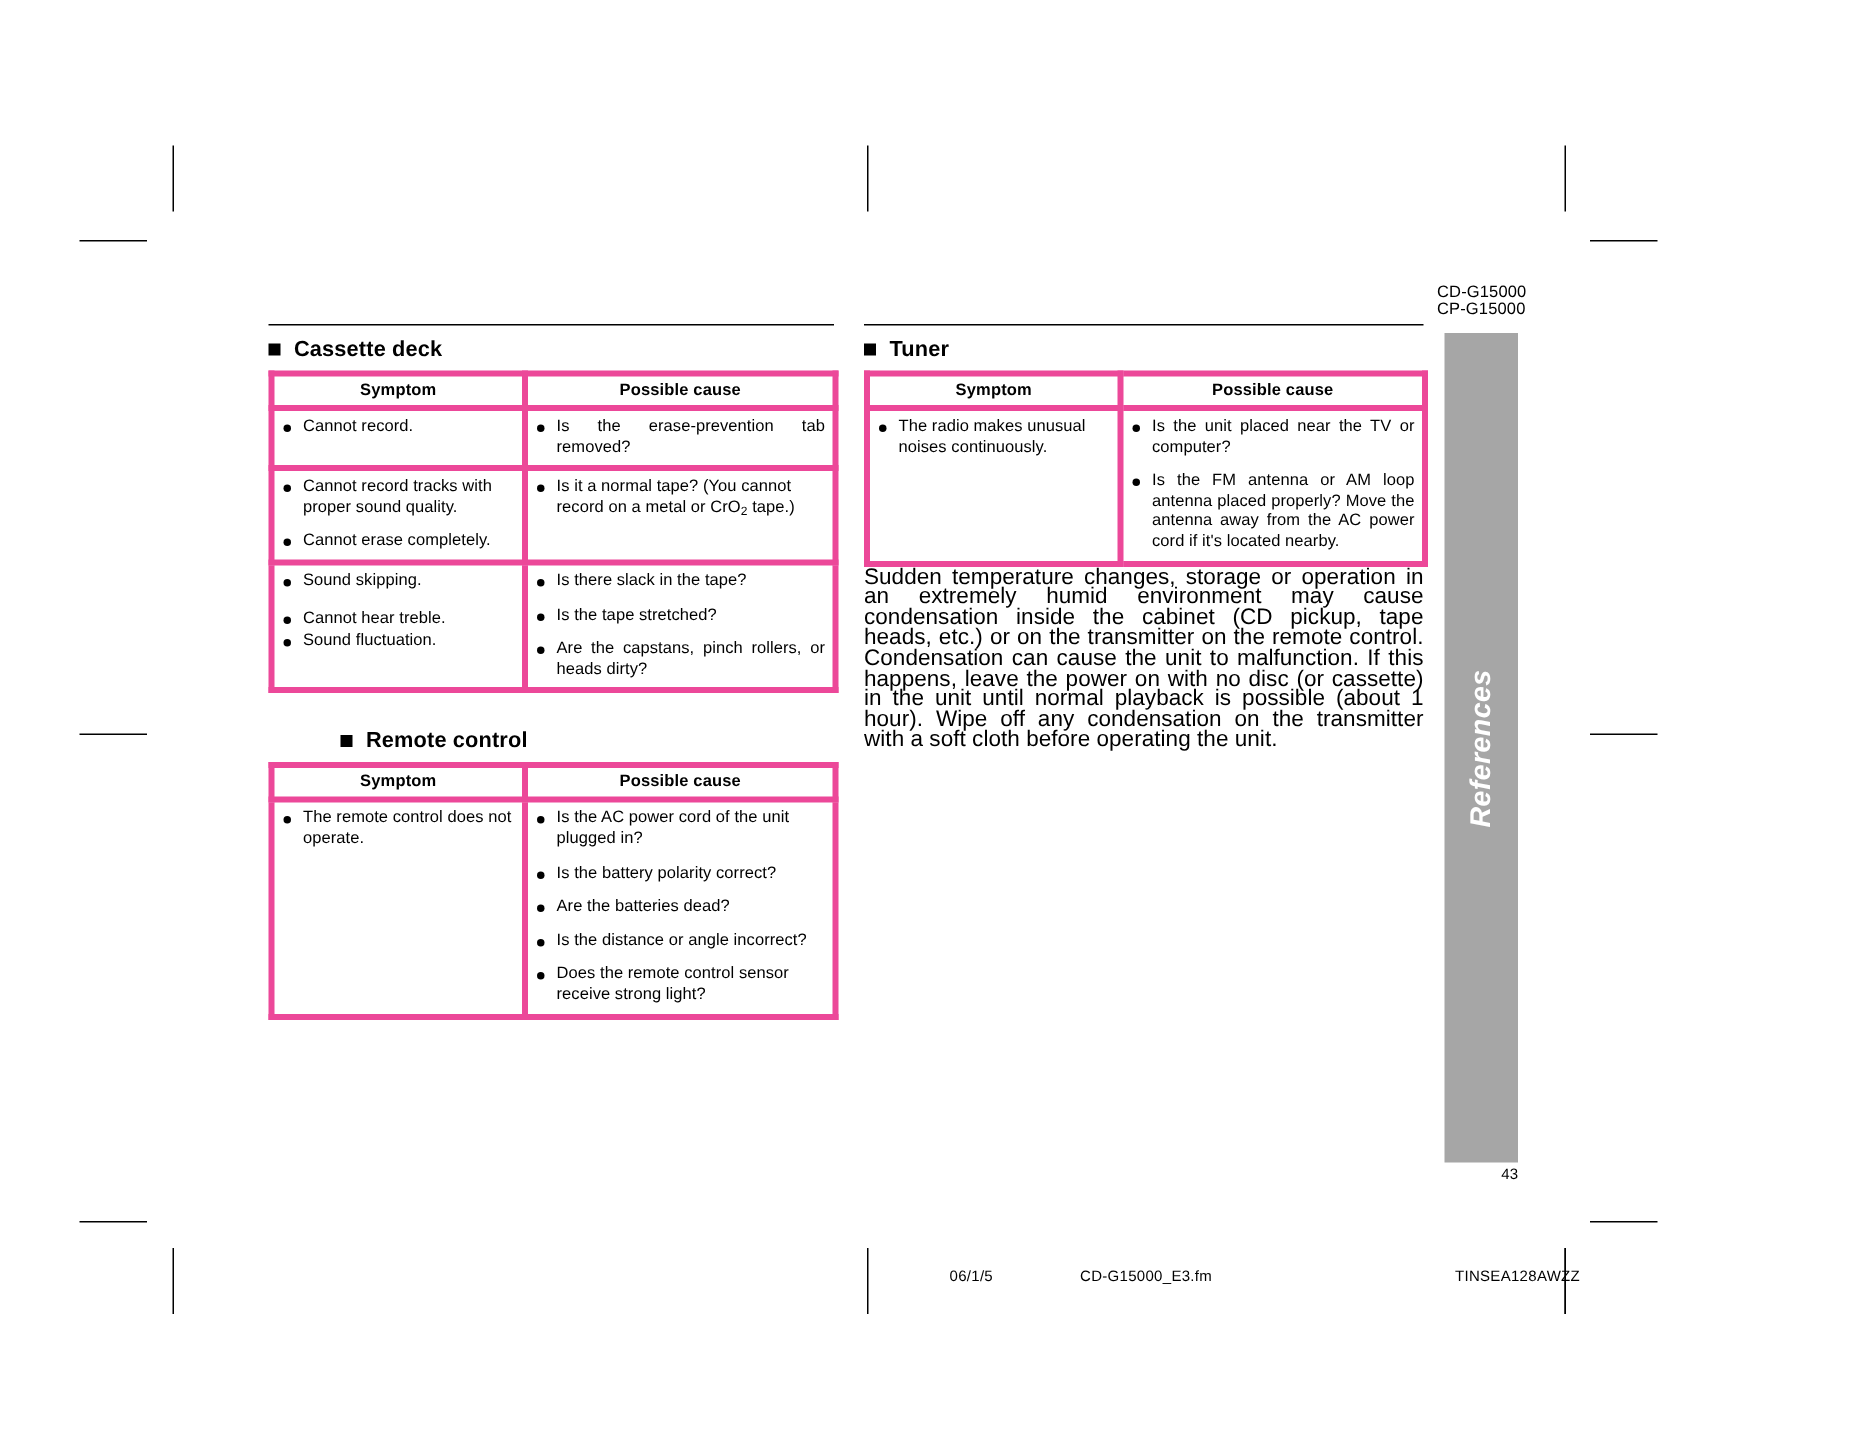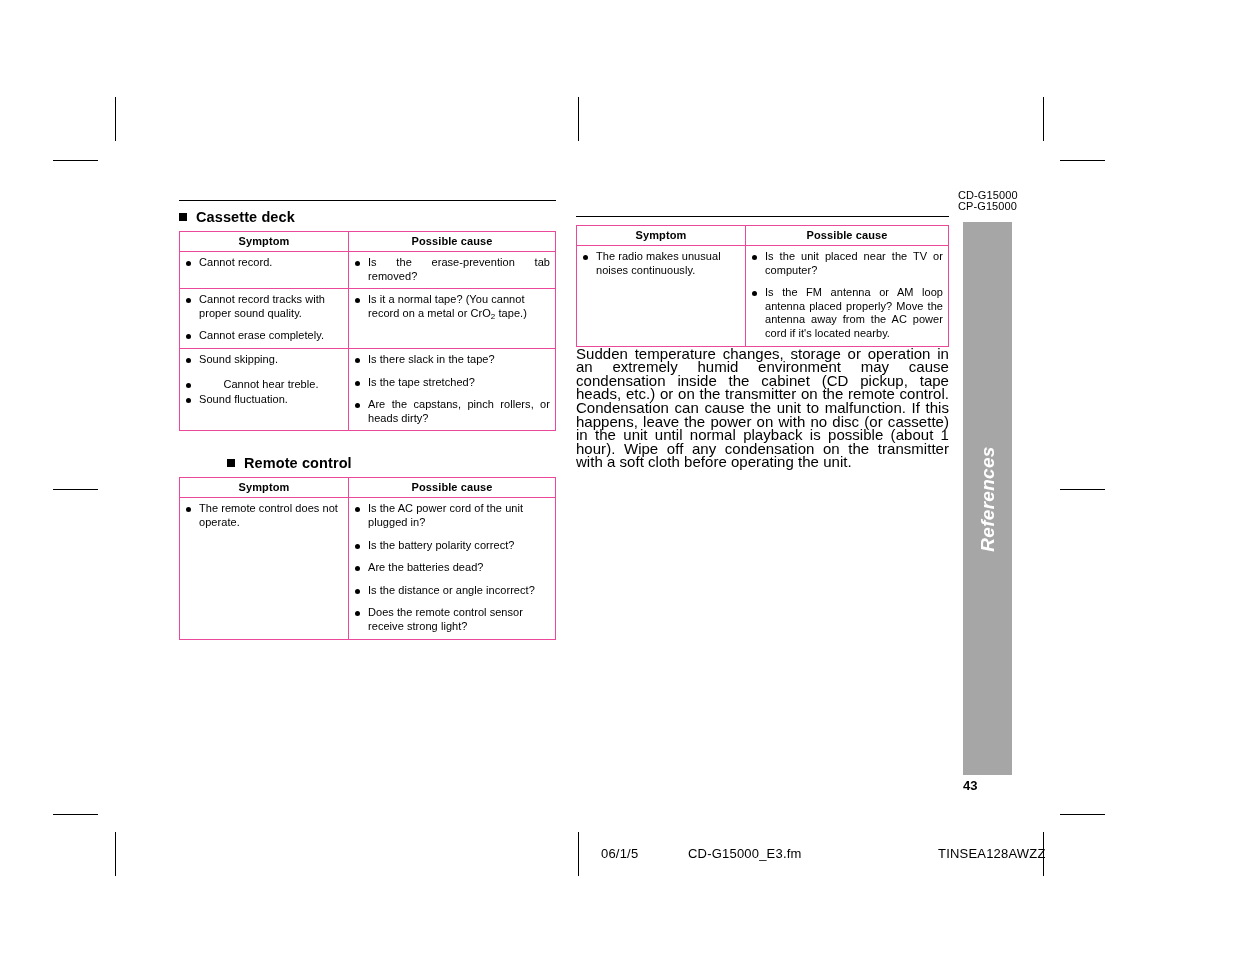--- a/index.html
+++ b/index.html
@@ -36,21 +36,21 @@
     font-size: 11px;
     line-height: 10.5px;
     letter-spacing: 0.1px;
     white-space: nowrap;
   }
 
   
   .col-left {
     position: absolute;
     left: 179px;
-    top: 200px;
+    top: 216px;
     width: 377px;
   }
   .col-right {
     position: absolute;
     left: 576px;
     top: 216px;
     width: 373px;
   }
 
   .top-rule {
@@ -77,21 +77,21 @@
     flex: none;
   }
 
   
   table.tbl {
     border-collapse: collapse;
     width: 100%;
     table-layout: fixed;
   }
   table.tbl td, table.tbl th {
-    border: 1px solid #ec4899;
+    border: 4px solid #ec4899;
     vertical-align: top;
     padding: 0;
   }
   table.tbl th {
     text-align: center;
     font-size: 11px;
     font-weight: bold;
     padding: 3px 2px 4px 2px;
     letter-spacing: 0.1px;
   }
@@ -117,21 +117,21 @@
     content: "";
     position: absolute;
     left: 1px;
     top: 5px;
     width: 5px;
     height: 5px;
     border-radius: 50%;
     background: #000;
   }
   ul.blist li.just { text-align: justify; }
-  ul.blist li.gap { margin-top: 11px; text-align: center; }
+  ul.blist li.gap { margin-top: 11px; }
   ul.blist li.gap2 { margin-top: 9px; }
 
   
   col.c-sym  { width: 169px; }
   col.c-cause{ width: 207px; }
   col.t-sym  { width: 169px; }
   col.t-cause{ width: 203px; }
 
   
   .body-para {
@@ -161,41 +161,42 @@
     font-size: 19px;
     font-weight: bold;
     font-style: italic;
     letter-spacing: 0.3px;
   }
   .page-num {
     position: absolute;
     left: 963px;
     top: 778px;
     width: 49px;
-    text-align: left;
-    font-size: 13px;
-    font-weight: bold;
+    text-align: right;
+    font-size: 10px;
+    font-weight: normal;
   }
 
   
   .footer-rule-l, .footer-rule-r {
     position: absolute;
     width: 1px;
     background: #000;
     top: 832px;
     height: 44px;
   }
   .footer-rule-l { left: 578px; }
   .footer-rule-r { left: 1043px; }
   .footer-text {
     position: absolute;
     top: 846px;
-    font-size: 13px;
+    font-size: 10px;
     white-space: nowrap;
     letter-spacing: 0.2px;
+    margin-left: 32px;
   }
   .f-date { left: 601px; }
   .f-file { left: 688px; }
   .f-code { left: 938px; }
 
   sub { font-size: 8px; vertical-align: baseline; position: relative; top: 2px; }
 </style>
 </head>
 <body>
 
@@ -331,20 +332,24 @@
         </td>
       </tr>
     </tbody>
   </table>
 </div>
 
 <div class="col-right">
 
   <div class="top-rule"></div>
 
+  <div class="section-head">
+    <span class="sq"></span>
+    <span>Tuner</span>
+  </div>
 
   <table class="tbl">
     <colgroup>
         <col class="t-sym">
         <col class="t-cause">
       </colgroup>
     <thead>
       <tr>
         <th>Symptom</th>
         <th>Possible cause</th>

